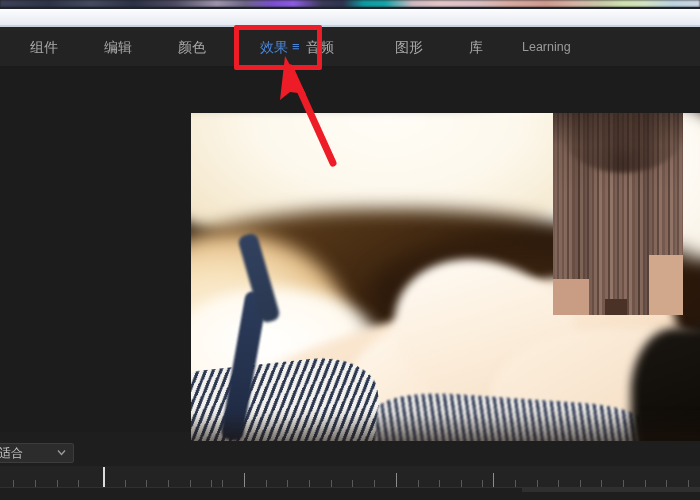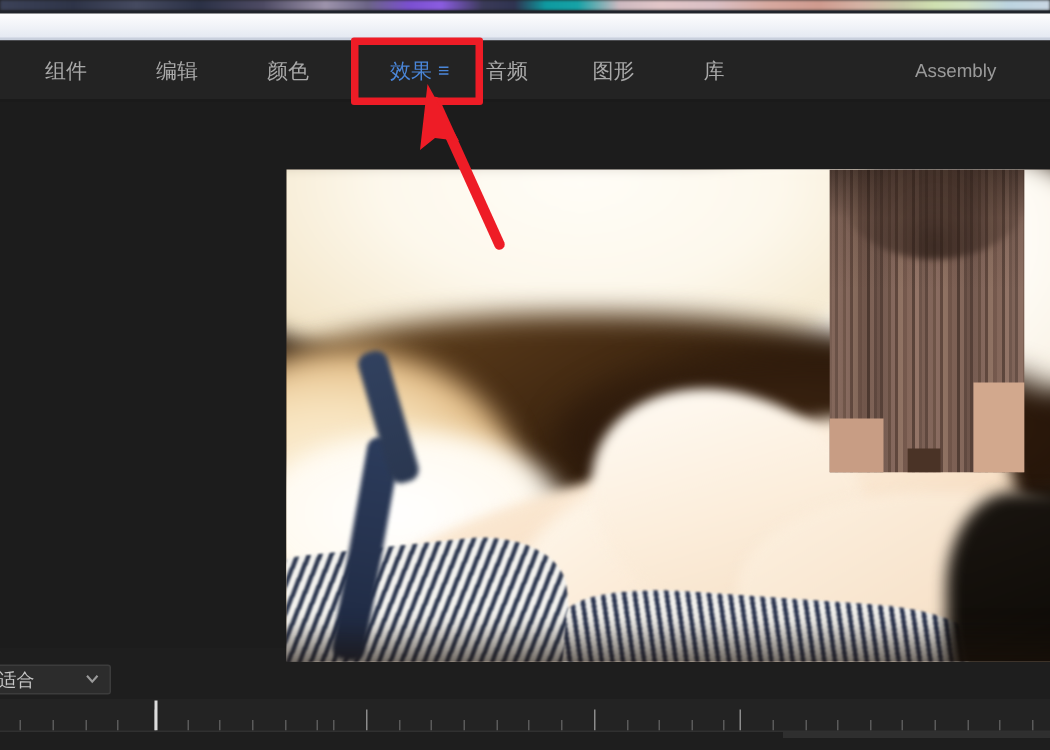--- a/index.html
+++ b/index.html
@@ -422,24 +422,24 @@
   <div class="top-strip-line"></div>
   <div class="top-light-band"></div>
   <div class="top-light-band-edge"></div>
 
   <div class="menubar">
     <div class="menu-item" style="left:30px">组件</div>
     <div class="menu-item" style="left:104px">编辑</div>
     <div class="menu-item" style="left:178px">颜色</div>
     <div class="menu-item active" style="left:260px">效果</div>
     <div class="menu-hamburger" style="left:292px">≡</div>
-    <div class="menu-item" style="left:324px">音频</div>
+    <div class="menu-item" style="left:306px">音频</div>
     <div class="menu-item" style="left:395px">图形</div>
     <div class="menu-item" style="left:469px">库</div>
-    <div class="menu-item latin" style="left:610px">Assembly</div>
+    <div class="menu-item latin" style="left:522px">Learning</div>
   </div>
   <div class="menubar-underline"></div>
 
   <div class="workspace"></div>
 
   <div class="preview">
     <div class="pv-layer pv-bowl-right"></div>
     <div class="pv-layer pv-bowl-top"></div>
     <div class="pv-layer pv-dark-band"></div>
     <div class="pv-layer pv-dark-band2"></div>

